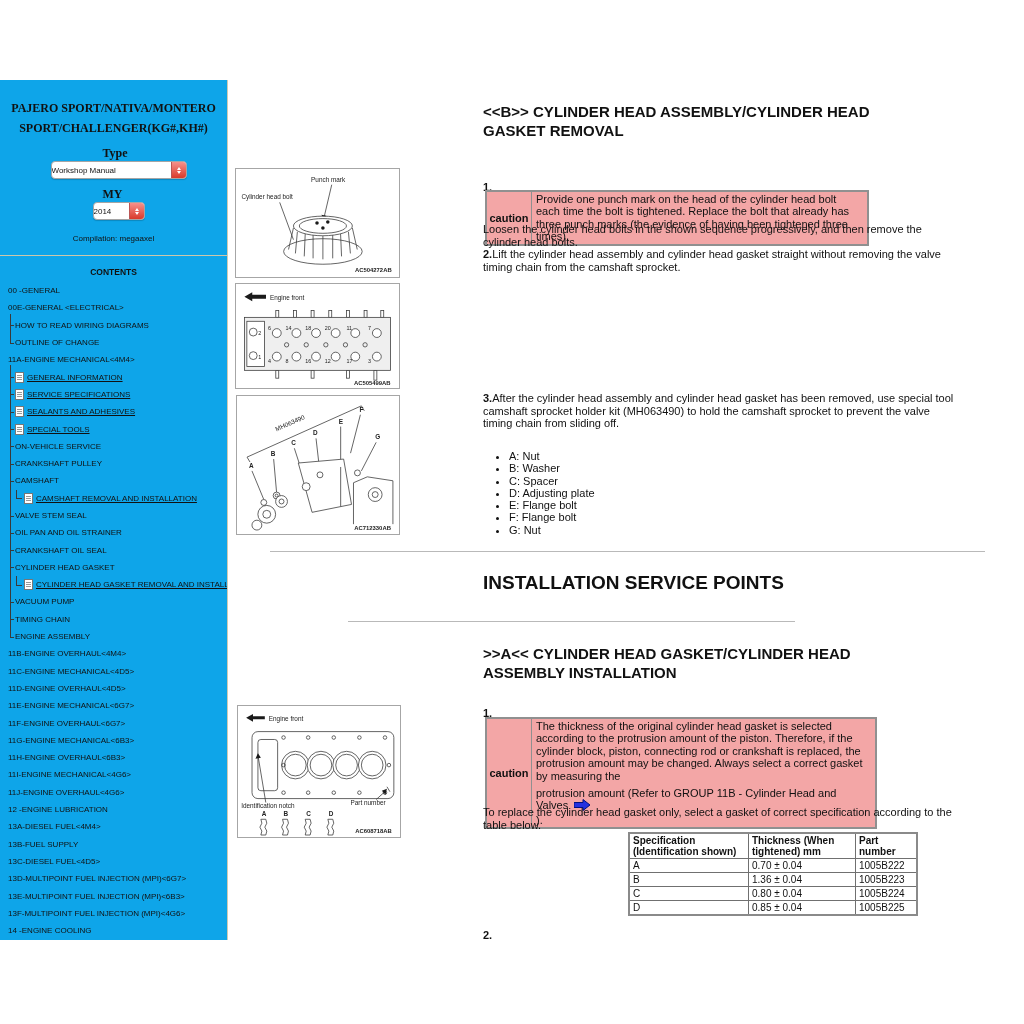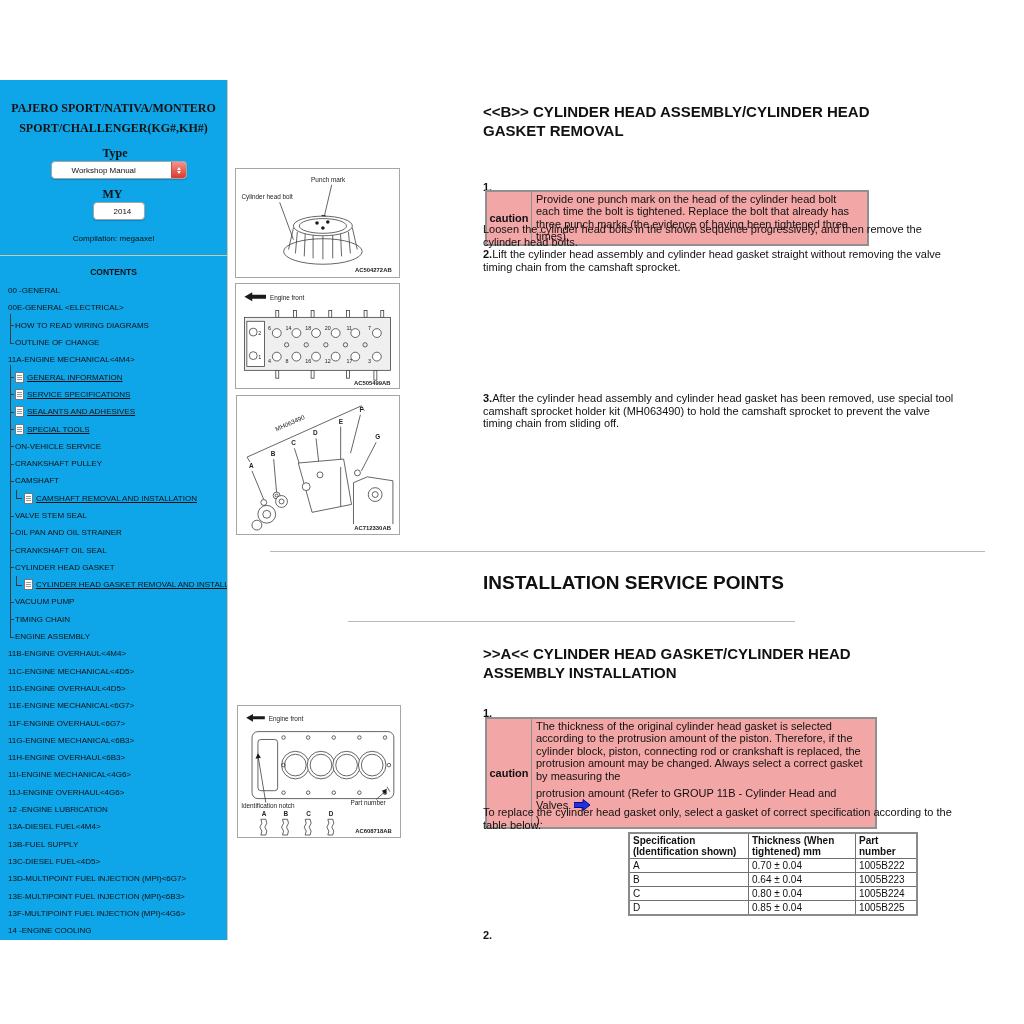--- a/index.html
+++ b/index.html
@@ -9,21 +9,21 @@
 
   
   #sidebar{position:absolute;left:0;top:80px;width:228px;height:860px;
            background:#0ea5e9;border-right:1px solid #CFCBB2;overflow:hidden;box-sizing:border-box;}
   .sb-title{font-family:"Liberation Serif",serif;font-weight:bold;font-size:12px;
             text-align:center;margin-top:18px;line-height:20px;}
   .sb-row{display:flex;align-items:center;margin:8px 0 0 10px;flex-direction:column;}
   .sb-row .lbl{font-family:"Liberation Serif",serif;font-weight:bold;font-size:12px;width:32px;}
   .sel{display:inline-flex;align-items:stretch;height:16px;background:#fff;border:1px solid #A5A5A5;
        border-radius:4px;font-size:8px;box-shadow:0 1px 1px rgba(0,0,0,.18);overflow:hidden;}
-  .sel-val{display:flex;align-items:center;padding:0 20px;white-space:nowrap;}
+  .sel-val{display:flex;align-items:center;padding:0 0;white-space:nowrap;}
   .sel-btn{width:14px;background:linear-gradient(#F5918B,#D93A2B);display:flex;flex-direction:column;
            align-items:center;justify-content:center;gap:1px;border-left:1px solid #B55;}
   .tri-up{width:0;height:0;border-left:2.5px solid transparent;border-right:2.5px solid transparent;border-bottom:3px solid #fff;}
   .tri-dn{width:0;height:0;border-left:2.5px solid transparent;border-right:2.5px solid transparent;border-top:3px solid #fff;}
   .sb-comp{font-size:8px;text-align:center;margin-top:14px;}
   .sb-sep{border:none;border-top:1px solid #CCC7AB;margin:12px 0 0 0;}
   .sb-contents{font-size:8.5px;font-weight:bold;text-align:center;margin-top:11px;}
   .toc{margin-top:5px;}
   .toc-item{display:flex;align-items:center;height:17.3px;padding-left:8px;font-size:8px;
             white-space:nowrap;position:relative;overflow:hidden;cursor:default;}
@@ -430,20 +430,31 @@
 
   <div class="body-text" style="left:483px;top:223px;width:473px;">
     <span>Loosen the cylinder head bolts in the shown sequence progressively, and then remove the cylinder head bolts.</span><br>
     <b>2.</b><span>Lift the cylinder head assembly and cylinder head gasket straight without removing the valve timing chain from the camshaft sprocket.</span>
   </div>
 
   <div class="body-text" style="left:483px;top:392px;width:473px;">
     <b>3.</b><span>After the cylinder head assembly and cylinder head gasket has been removed, use special tool camshaft sprocket holder kit (MH063490) to hold the camshaft sprocket to prevent the valve timing chain from sliding off.</span>
   </div>
 
+  <div class="body-text" style="left:493px;top:450px;width:300px;">
+    <ul class="parts">
+      <li>A: Nut</li>
+      <li>B: Washer</li>
+      <li>C: Spacer</li>
+      <li>D: Adjusting plate</li>
+      <li>E: Flange bolt</li>
+      <li>F: Flange bolt</li>
+      <li>G: Nut</li>
+    </ul>
+  </div>
 
   <div class="hr" style="left:270px;top:551px;width:715px;"></div>
   <div class="h2" style="left:483px;top:572px;">INSTALLATION SERVICE POINTS</div>
   <div class="hr" style="left:348px;top:621px;width:447px;"></div>
 
   <div class="h1" style="left:483px;top:644px;width:400px;">&gt;&gt;A&lt;&lt; CYLINDER HEAD GASKET/CYLINDER HEAD ASSEMBLY INSTALLATION</div>
 
   <div class="stepnum" style="left:483px;top:707px;">1.</div>
 
   <div class="caution" style="left:485px;top:717px;width:392px;">
@@ -470,21 +481,21 @@
         <th class="c2">Thickness (When tightened) mm</th>
         <th class="c3">Part number</th>
       </tr>
       <tr>
         <td>A</td>
         <td>0.70 ± 0.04</td>
         <td>1005B222</td>
       </tr>
       <tr>
         <td>B</td>
-        <td>0.64 ± 0.04</td>
+        <td>1.36 ± 0.04</td>
         <td>1005B223</td>
       </tr>
       <tr>
         <td>C</td>
         <td>0.80 ± 0.04</td>
         <td>1005B224</td>
       </tr>
       <tr>
         <td>D</td>
         <td>0.85 ± 0.04</td>

